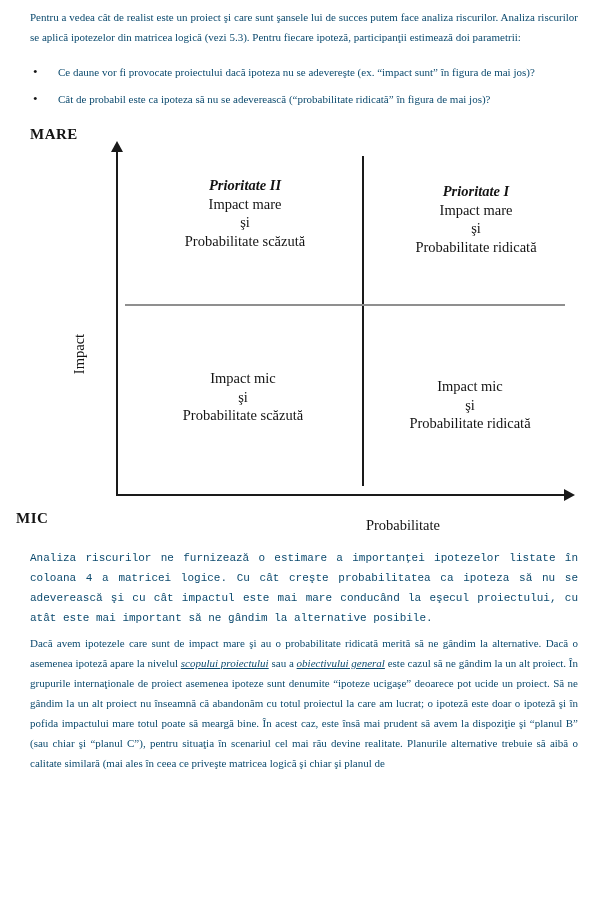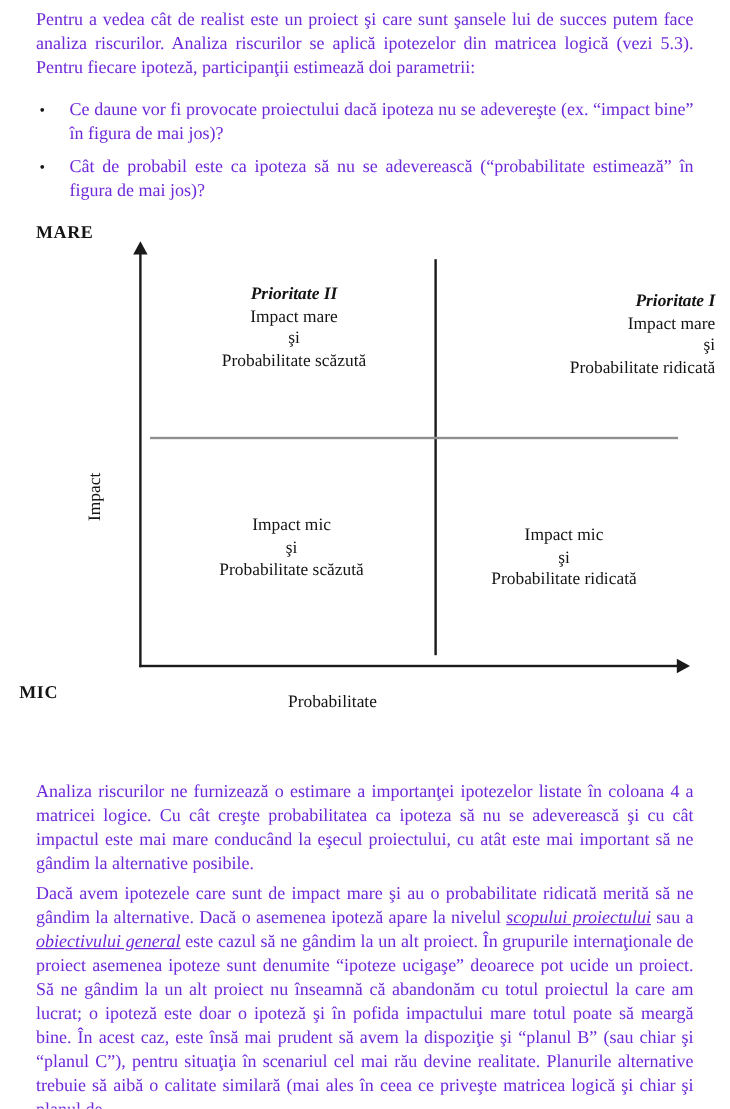--- a/index.html
+++ b/index.html
@@ -3,21 +3,21 @@
 <meta charset="utf-8">
 <style>
   html,body{margin:0;padding:0;}
   body{
     width:608px;height:924px;background:#ffffff;overflow:hidden;
     font-family:"Liberation Serif", serif;color:#141414;
     -webkit-font-smoothing:antialiased;
   }
   .page{position:relative;width:608px;height:924px;padding:7px 30px 0 30px;box-sizing:border-box;}
   .body-text{
-    margin:0;font-size:15px;line-height:20px;text-align:justify;color:#6d28d9;
+    margin:0;font-size:11px;line-height:20px;text-align:justify;color:#0c4a6e;
   }
   
   .bullets{margin-top:15px;}
   .bullet-item{display:flex;margin-bottom:7px;}
   .bullet-glyph{width:28px;flex:0 0 28px;font-size:13px;line-height:20px;padding-left:3px;box-sizing:border-box;}
   .bullet-text{flex:1;}
   
   .diagram{position:relative;height:424px;margin:15px -30px 0 -30px;width:519px;}
   .axis-extreme{position:absolute;font-weight:bold;font-size:15px;line-height:16px;letter-spacing:.5px;}
   .axis-max{left:30px;top:2px;}
@@ -25,47 +25,47 @@
   .v-axis{position:absolute;left:116px;top:26px;width:2px;height:346px;background:#1a1a1a;}
   .v-arrowhead{position:absolute;left:111px;top:17px;width:0;height:0;
     border-left:6px solid transparent;border-right:6px solid transparent;border-bottom:11px solid #1a1a1a;}
   .h-axis{position:absolute;left:116px;top:370px;width:450px;height:2px;background:#1a1a1a;}
   .h-arrowhead{position:absolute;left:564px;top:365px;width:0;height:0;
     border-top:6px solid transparent;border-bottom:6px solid transparent;border-left:11px solid #1a1a1a;}
   .divider-v{position:absolute;left:362px;top:32px;width:2px;height:330px;background:#1a1a1a;}
   .divider-h{position:absolute;left:125px;top:180px;width:440px;height:2px;background:#8f8f8f;}
   .y-axis-title{position:absolute;left:46px;top:220px;width:70px;height:20px;text-align:center;
     font-size:14.5px;transform:rotate(-90deg);}
-  .x-axis-title{position:absolute;left:240px;top:393px;width:200px;text-align:left;font-size:14.5px;}
+  .x-axis-title{position:absolute;left:240px;top:393px;width:200px;text-align:right;font-size:14.5px;}
   .quad{position:absolute;width:240px;text-align:center;font-size:14.5px;line-height:18.5px;}
   .q-tl{left:125px;top:52px;}
-  .q-tr{left:356px;top:58px;text-align:right;}
+  .q-tr{left:356px;top:58px;}
   .q-bl{left:123px;top:245px;}
   .q-br{left:350px;top:253px;}
   .q-title{font-weight:bold;font-style:italic;}
   
-  .para-a{margin-top:42px;}
+  .para-a{font-family:Liberation Mono, monospace;}
   .para-b{margin-top:5px;}
   .para-b em{font-style:italic;text-decoration:underline;}
 </style>
 </head>
 <body>
 
 <div class="page">
 
   <p class="body-text">Pentru a vedea cât de realist este un proiect şi care sunt şansele lui de succes putem face analiza riscurilor. Analiza riscurilor se aplică ipotezelor din matricea logică (vezi 5.3). Pentru fiecare ipoteză, participanţii estimează doi parametrii:</p>
 
   <div class="bullets">
     <div class="bullet-item">
       <span class="bullet-glyph">•</span>
-      <p class="body-text bullet-text">Ce daune vor fi provocate proiectului dacă ipoteza nu se adevereşte (ex. “impact bine” în figura de mai jos)?</p>
+      <p class="body-text bullet-text">Ce daune vor fi provocate proiectului dacă ipoteza nu se adevereşte (ex. “impact sunt” în figura de mai jos)?</p>
     </div>
     <div class="bullet-item">
       <span class="bullet-glyph">•</span>
-      <p class="body-text bullet-text">Cât de probabil este ca ipoteza să nu se adeverească (“probabilitate estimează” în figura de mai jos)?</p>
+      <p class="body-text bullet-text">Cât de probabil este ca ipoteza să nu se adeverească (“probabilitate ridicată” în figura de mai jos)?</p>
     </div>
   </div>
 
   <div class="diagram">
     <span class="axis-extreme axis-max">MARE</span>
 
     <div class="v-axis"></div>
     <div class="v-arrowhead"></div>
     <div class="h-axis"></div>
     <div class="h-arrowhead"></div>

